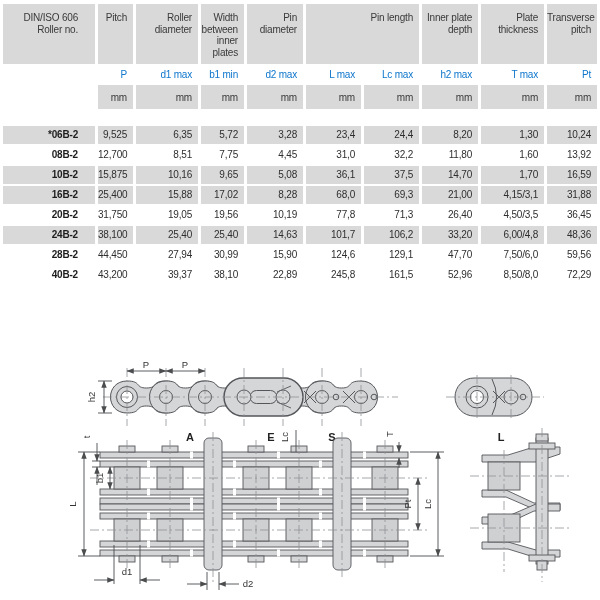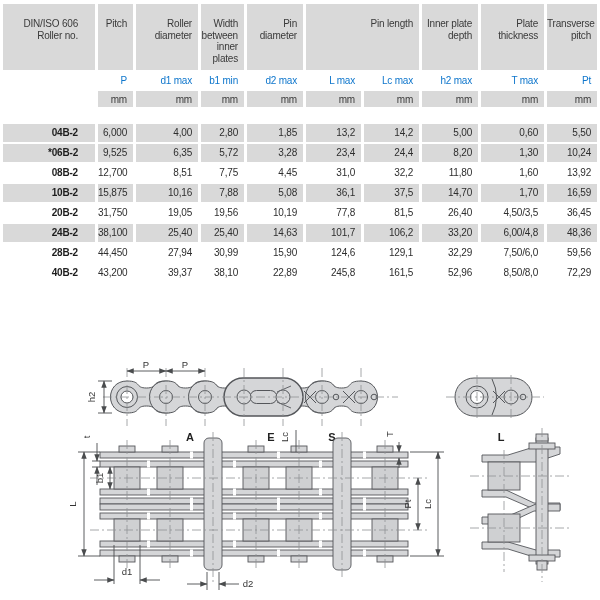--- a/index.html
+++ b/index.html
@@ -2,25 +2,25 @@
 <html><head>
 <meta charset="utf-8">
 <style>
   html,body{margin:0;padding:0;background:#fff;}
   .page{position:relative;width:600px;height:600px;background:#fff;overflow:hidden;
         font-family:"Liberation Sans",sans-serif;color:#303030;}
   table.spec{position:absolute;top:2px;left:0;width:600px;table-layout:fixed;
              border-collapse:separate;border-spacing:3px 2px;}
   td{background:#d9d9d9;vertical-align:middle;font-size:10px;letter-spacing:-0.2px;
      padding:0 6px 0 0;text-align:right;overflow:hidden;white-space:normal;}
-  tr.hd td{height:52px;vertical-align:top;padding-top:14px;color:#3a3a3a;line-height:11.5px;}
+  tr.hd td{height:52px;vertical-align:top;padding-top:8px;color:#3a3a3a;line-height:11.5px;}
   td.c1{padding-right:17px;}
   tr.hd td.corner{font-size:10px;}
   tr.sym td{height:17px;background:#fff;color:#0e76cc;font-size:10px;}
-  tr.unit td{height:16px;font-size:10px;color:#3a3a3a;}
+  tr.unit td{height:24px;font-size:10px;color:#3a3a3a;}
   td.nobg{background:#fff;}
   tr.sp td{height:13px;background:#fff;}
   tr.dr td{height:18px;font-size:10px;line-height:18px;color:#2e2e2e;}
   tr.dr td.chain{font-weight:bold;color:#1d1d1d;}
   tr.dr.w td{background:#fff;}
   svg text{font-family:"Liberation Sans",sans-serif;fill:#333;}
   .dimtxt{font-size:9.5px;}
   .sectxt{font-size:11px;font-weight:bold;fill:#222;}
 </style>
 </head>
@@ -79,32 +79,20 @@
         <td>mm</td>
         <td>mm</td>
         <td>mm</td>
       </tr>
       <tr class="sp">
           <td class="nobg" colspan="10"></td>
         </tr>
     </tbody>
     <tbody>
         <tr class="dr">
-          <td class="c1 chain">04B-2</td>
-          <td>6,000</td>
-          <td>4,00</td>
-          <td>2,80</td>
-          <td>1,85</td>
-          <td>13,2</td>
-          <td>14,2</td>
-          <td>5,00</td>
-          <td>0,60</td>
-          <td>5,50</td>
-        </tr>
-        <tr class="dr">
           <td class="c1 chain">*06B-2</td>
           <td>9,525</td>
           <td>6,35</td>
           <td>5,72</td>
           <td>3,28</td>
           <td>23,4</td>
           <td>24,4</td>
           <td>8,20</td>
           <td>1,30</td>
           <td>10,24</td>
@@ -118,36 +106,48 @@
           <td>31,0</td>
           <td>32,2</td>
           <td>11,80</td>
           <td>1,60</td>
           <td>13,92</td>
         </tr>
         <tr class="dr">
           <td class="c1 chain">10B-2</td>
           <td>15,875</td>
           <td>10,16</td>
-          <td>7,88</td>
+          <td>9,65</td>
           <td>5,08</td>
           <td>36,1</td>
           <td>37,5</td>
           <td>14,70</td>
           <td>1,70</td>
           <td>16,59</td>
+        </tr>
+        <tr class="dr">
+          <td class="c1 chain">16B-2</td>
+          <td>25,400</td>
+          <td>15,88</td>
+          <td>17,02</td>
+          <td>8,28</td>
+          <td>68,0</td>
+          <td>69,3</td>
+          <td>21,00</td>
+          <td>4,15/3,1</td>
+          <td>31,88</td>
         </tr>
         <tr class="dr w">
           <td class="c1 chain">20B-2</td>
           <td>31,750</td>
           <td>19,05</td>
           <td>19,56</td>
           <td>10,19</td>
           <td>77,8</td>
-          <td>81,5</td>
+          <td>71,3</td>
           <td>26,40</td>
           <td>4,50/3,5</td>
           <td>36,45</td>
         </tr>
         <tr class="dr">
           <td class="c1 chain">24B-2</td>
           <td>38,100</td>
           <td>25,40</td>
           <td>25,40</td>
           <td>14,63</td>
@@ -158,21 +158,21 @@
           <td>48,36</td>
         </tr>
         <tr class="dr w">
           <td class="c1 chain">28B-2</td>
           <td>44,450</td>
           <td>27,94</td>
           <td>30,99</td>
           <td>15,90</td>
           <td>124,6</td>
           <td>129,1</td>
-          <td>32,29</td>
+          <td>47,70</td>
           <td>7,50/6,0</td>
           <td>59,56</td>
         </tr>
         <tr class="dr w">
           <td class="c1 chain">40B-2</td>
           <td>43,200</td>
           <td>39,37</td>
           <td>38,10</td>
           <td>22,89</td>
           <td>245,8</td>

